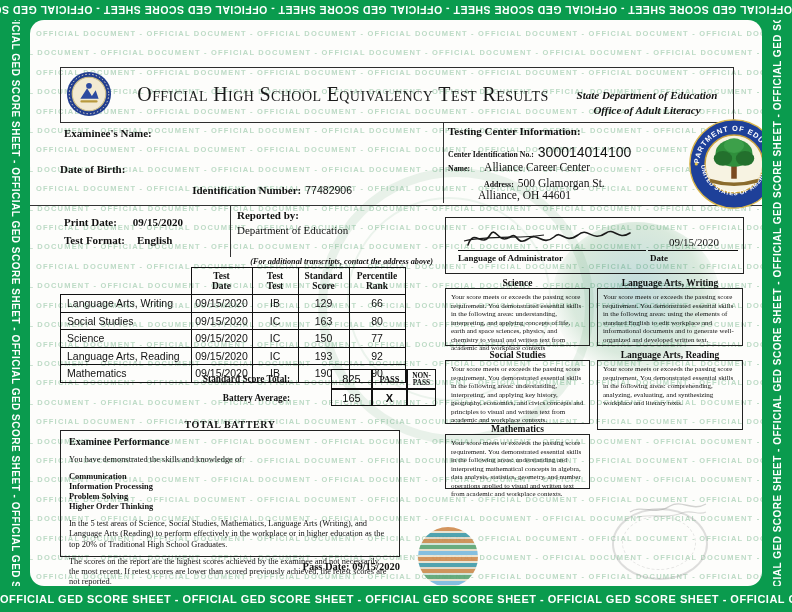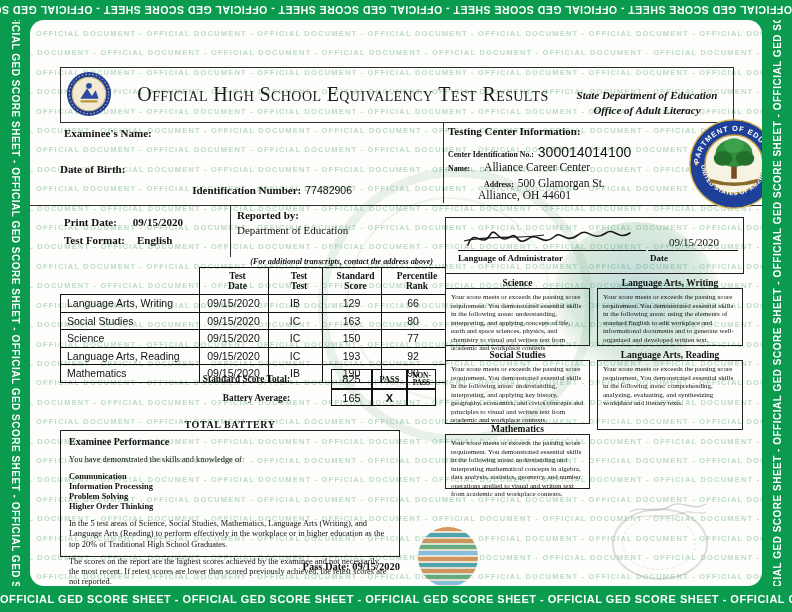--- a/index.html
+++ b/index.html
@@ -21,21 +21,21 @@
   .agency{left:566px;top:88px;width:162px;text-align:center;font-weight:bold;font-style:italic;font-size:11px;line-height:15px;}
   .lbl{font-weight:bold;font-size:11px;}
   .tc-lbl{font-weight:bold;font-size:7.8px;}
   .tc-val-sans{font-family:"Liberation Sans",sans-serif;font-size:14px;}
   .tc-val{font-size:11.5px;}
   .vline{background:#333;width:1px;}
   .hline{background:#333;height:1px;}
   .note{font-weight:bold;font-style:italic;font-size:8.2px;}
   table.scores{border-collapse:collapse;}
   table.scores td,table.scores th{border:1px solid #111;padding:0;background:transparent;}
-  table.scores th{font-size:9.5px;font-weight:bold;line-height:1.1;padding-left:8px;}
+  table.scores th{font-size:9.5px;font-weight:bold;line-height:1.1;}
   table.scores td{font-family:"Liberation Sans",sans-serif;font-size:10.5px;height:16.5px;text-align:center;}
   table.scores td.subj{text-align:left;padding-left:6px;}
   th.nb{border:none !important;}
   .sum-cell{border:1px solid #111;display:flex;align-items:center;justify-content:center;}
   .box{border:1.4px solid #222;}
   .sumbox{border:1.2px solid #222;font-size:7px;line-height:1.22;padding:4px 5px;box-sizing:border-box;}
   .sumtitle{text-align:center;font-weight:bold;font-size:9.5px;}
   .sig-lbl{font-weight:bold;font-size:9px;}
   .perf{font-size:8.4px;line-height:1.2;}
   .perf p{margin:0 0 7px 0;}

